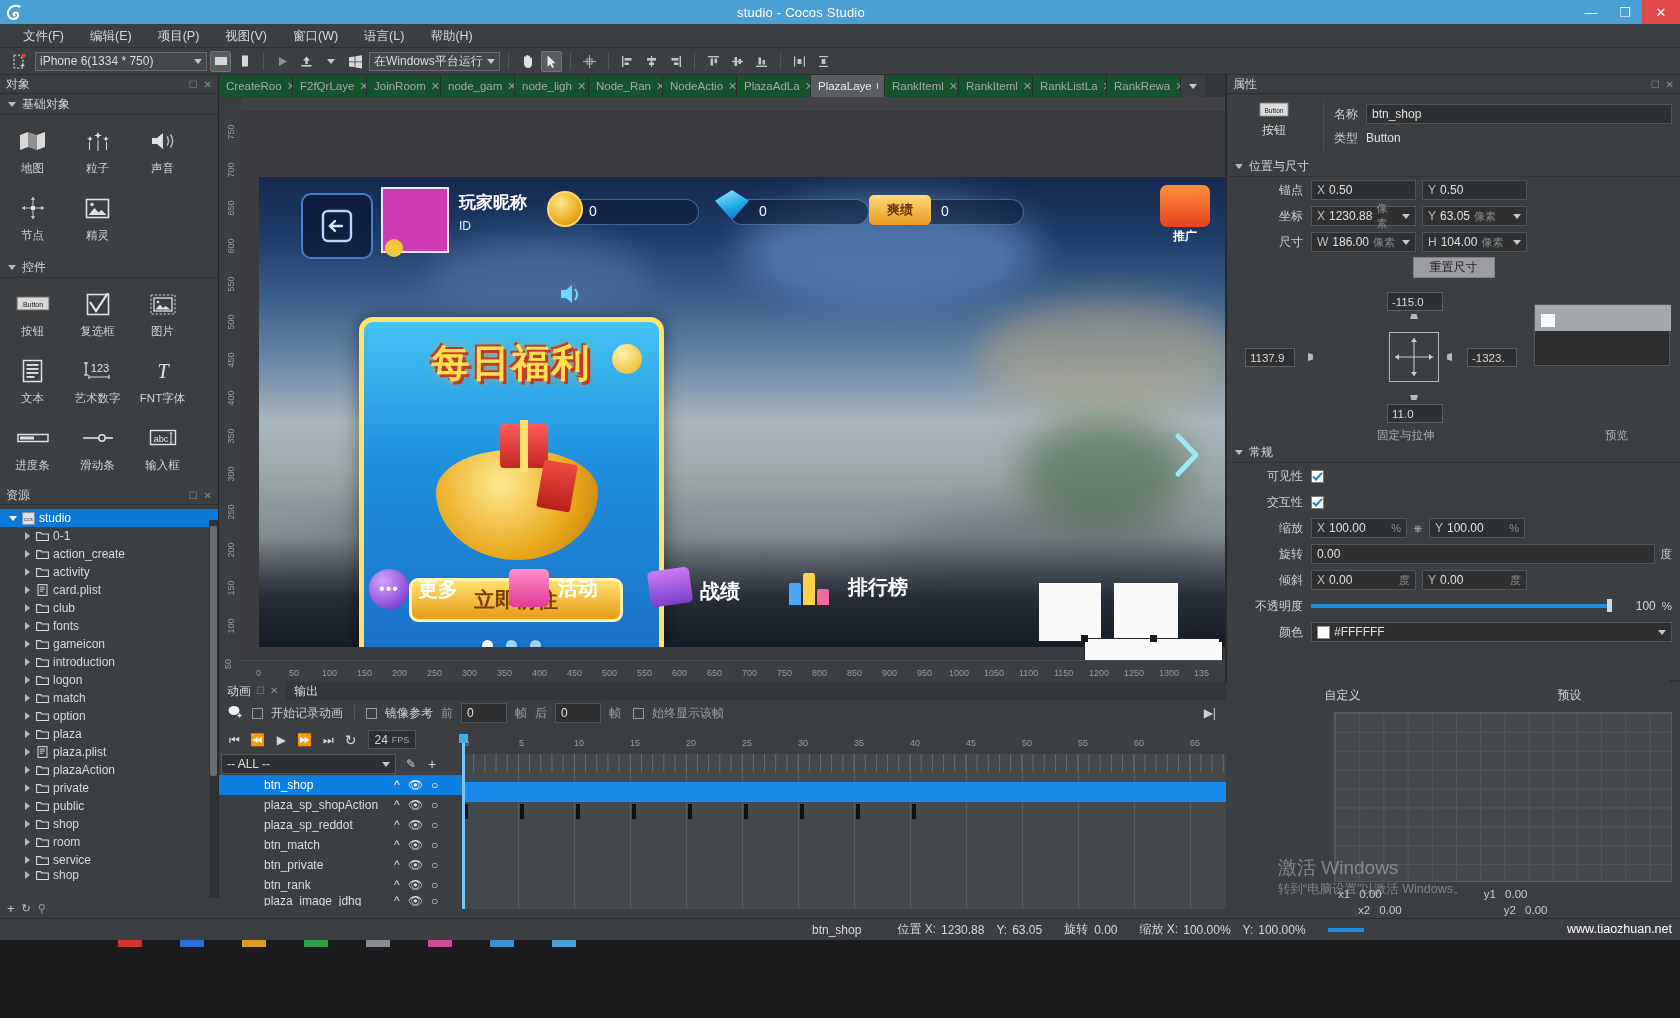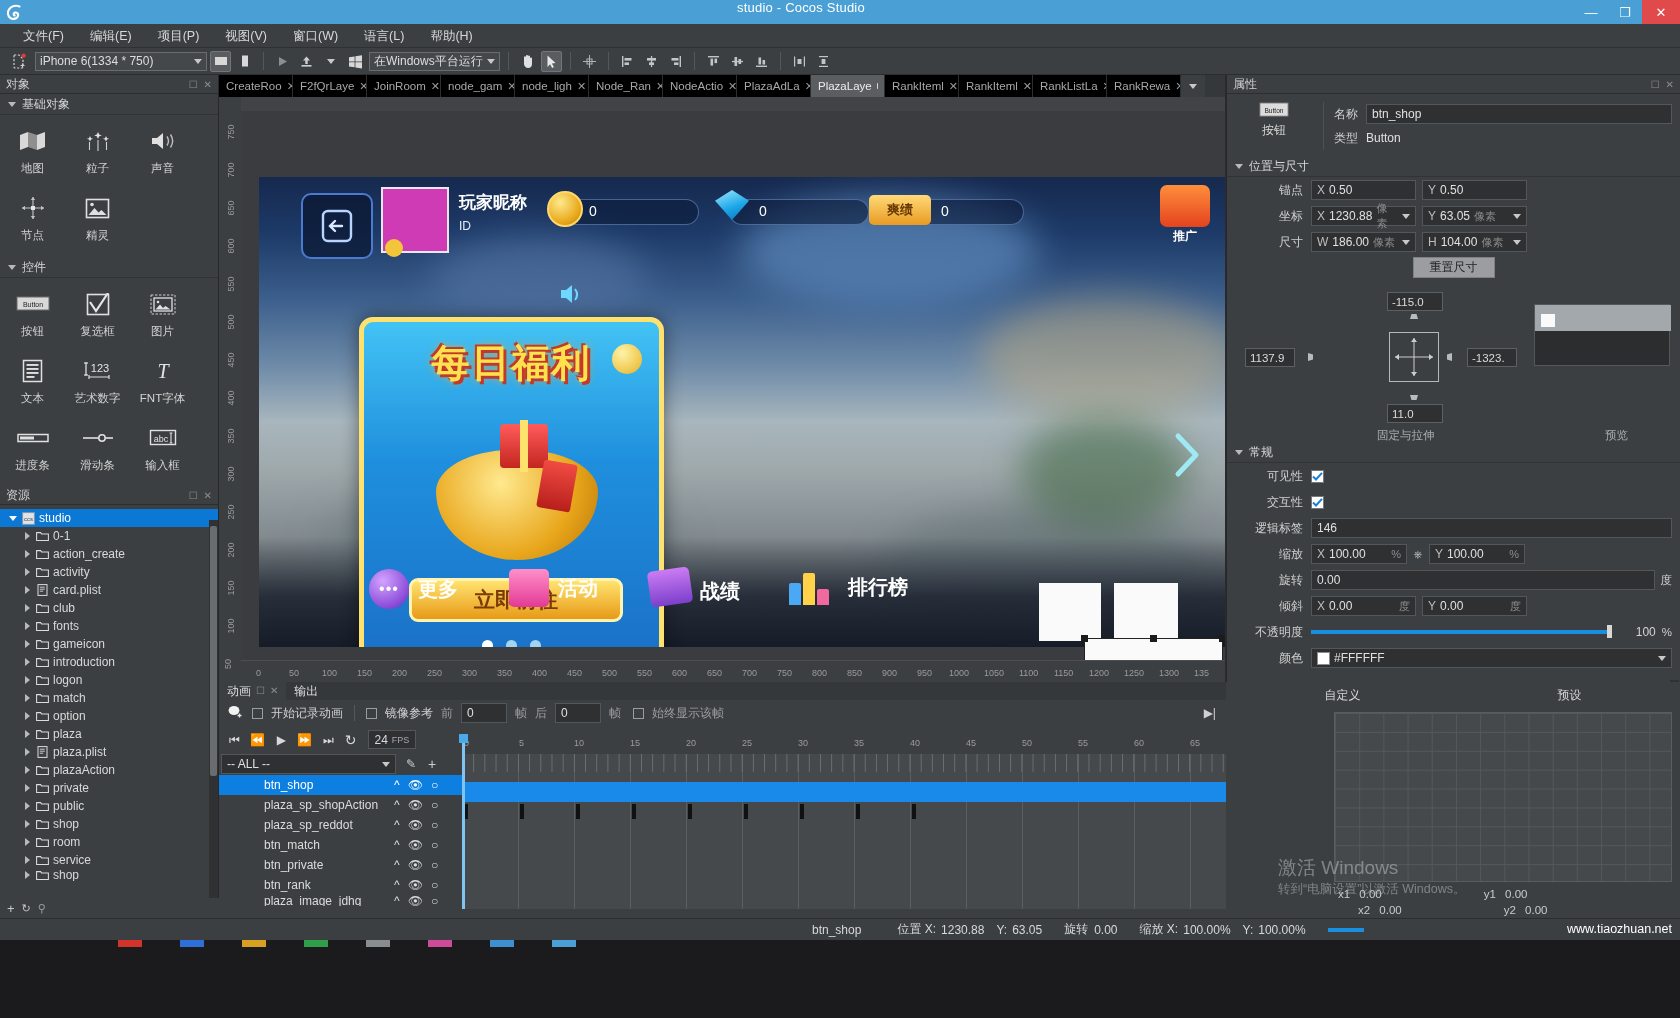--- a/index.html
+++ b/index.html
@@ -10,21 +10,21 @@
     font-size: 12px;
     color: #d4d4d4;
     overflow: hidden;
   }
   #app { position: relative; width: 1680px; height: 1018px; }
 
   
   .titlebar {
     position: absolute; top:0; left:0; width:1680px; height:24px;
     background: #4a9fd4;
-    display:flex; 
+    display:flex; align-items:center;
   }
   .tb-logo {
     width: 28px; height:24px; display:flex; align-items:center; justify-content:center;
   }
   .tb-logo svg { display:block; }
   .tb-title {
     flex:1; text-align:center; color:#fff; font-size:13px; letter-spacing:.2px;
   }
   .tb-btns { display:flex; height:24px; }
   .tb-btn {
@@ -93,21 +93,21 @@
   .tr-row.sel { background:#0a78d4; color:#fff; }
   .tr-arrow { width:14px; display:flex; align-items:center; justify-content:center; }
   .tr-ico { width:17px; display:flex; align-items:center; justify-content:center; }
   .tr-lbl { margin-left:2px; }
 
   
   .canvas-wrap { position:absolute; top:75px; left:219px; width:1006px; height:607px; background:#414346; }
   .tabbar { height:22px; background:#35383a; display:flex; align-items:stretch; overflow:hidden; }
   .tab {
     display:flex; align-items:center; gap:5px; padding:0 7px; font-size:11.5px;
-    color:#a8a8a8; background:#000000; border-right:1px solid #2b2d2f; max-width:74px;
+    color:#a8a8a8; background:#14532d; border-right:1px solid #2b2d2f; max-width:74px;
     white-space:nowrap; overflow:hidden;
   }
   .tab.active { background:#5b5e61; color:#ececec; }
   .tab .x { font-size:11px; color:#9a9a9a; }
   .tab .dot { width:6px;height:6px;border-radius:50%;background:#d8d8d8; }
   .tab-more { width:24px; display:flex;align-items:center;justify-content:center; background:#3c3f41; }
   .ruler-left { position:absolute; top:22px; left:0; width:22px; height:585px; background:#3c3f41; }
   .ruler-corner{ position:absolute; top:22px; left:0; width:22px;height:14px;background:#3c3f41;}
   .rl-tick { position:absolute; font-size:9px; color:#9b9b9b; }
 
@@ -1126,26 +1126,20 @@
             <path d="M1 4.5l3 3L10 .8" stroke="#1b7fd4" stroke-width="2" fill="none"></path>
           </svg>
         </span>
     </div>
     <div class="prop-row">
       <span class="prop-lbl">交互性</span>
       <span class="chk">
           <svg width="11" height="9" viewBox="0 0 11 9">
             <path d="M1 4.5l3 3L10 .8" stroke="#1b7fd4" stroke-width="2" fill="none"></path>
           </svg>
-        </span>
-    </div>
-    <div class="prop-row">
-      <span class="prop-lbl">逻辑标签</span>
-      <span class="fld grow">
-          <span>146</span>
         </span>
     </div>
     <div class="prop-row">
       <span class="prop-lbl">缩放</span>
       <span class="fld" style="width:96px;">
         <span class="pfx">X</span>
           <span>100.00</span>
         <span class="unit" style="margin-left:auto;">%</span>
       </span>
       <span style="width:22px;text-align:center;color:#c4c7ca;font-size:11px;">⎈</span>

